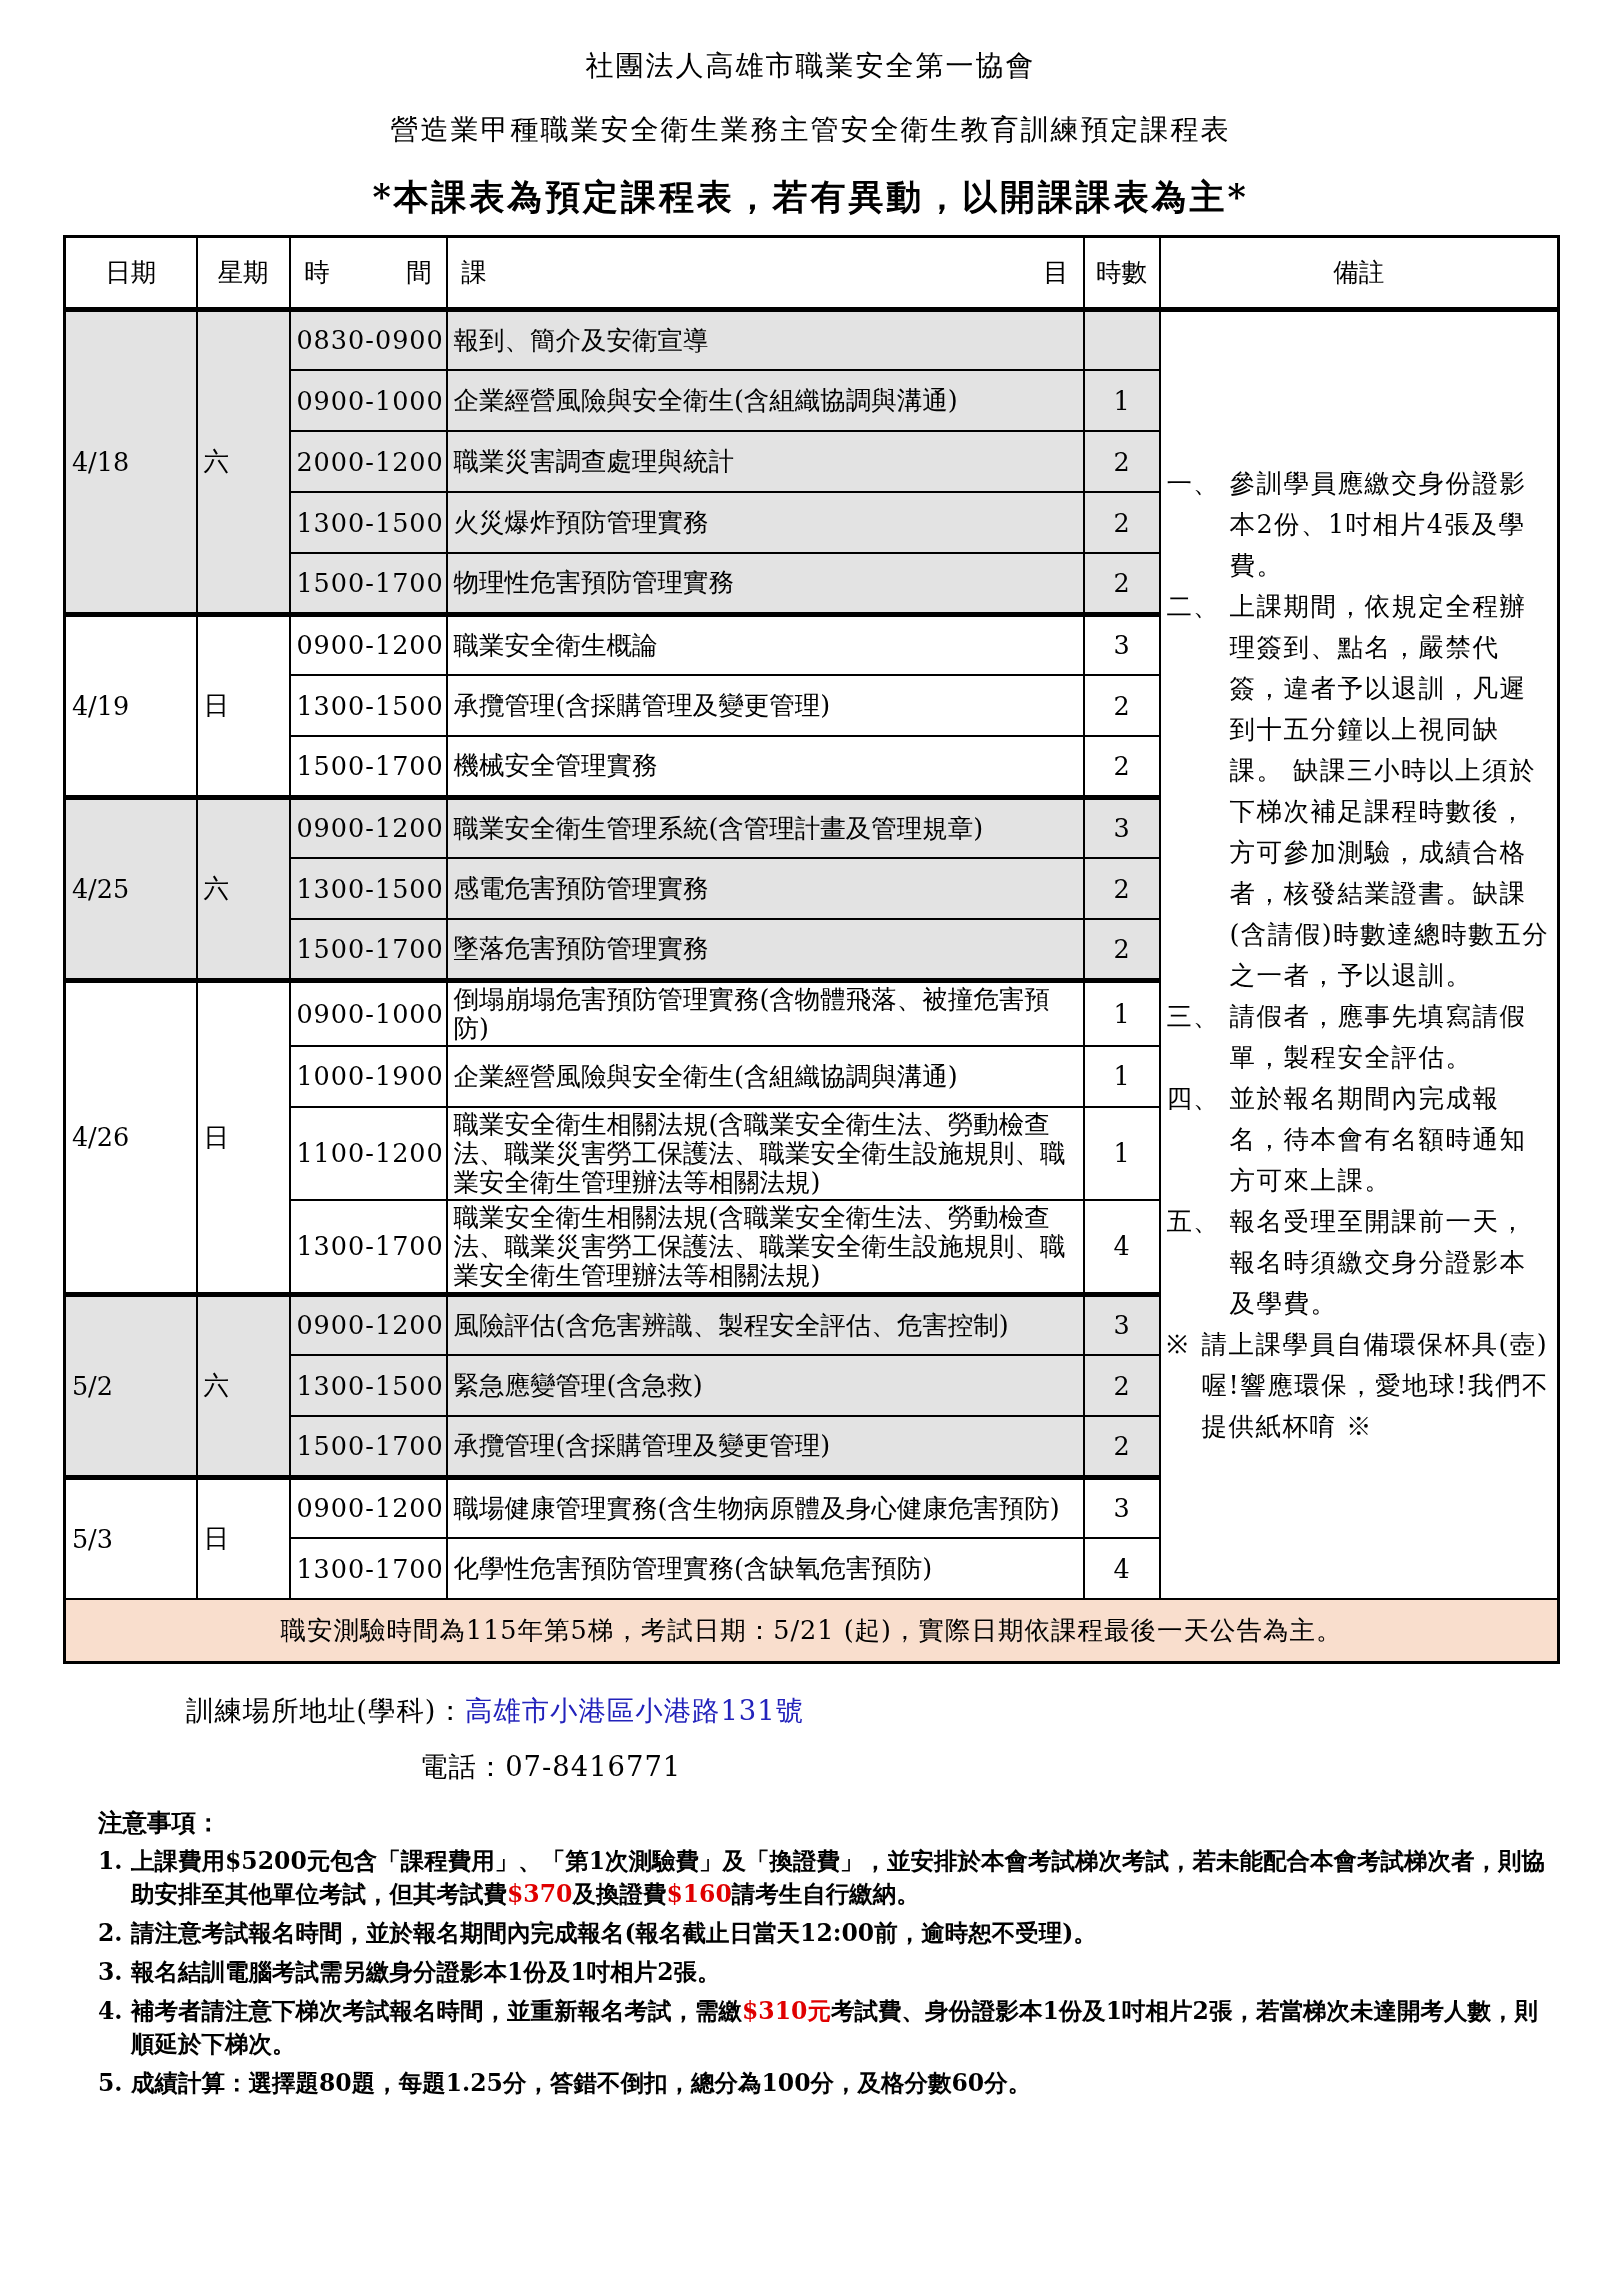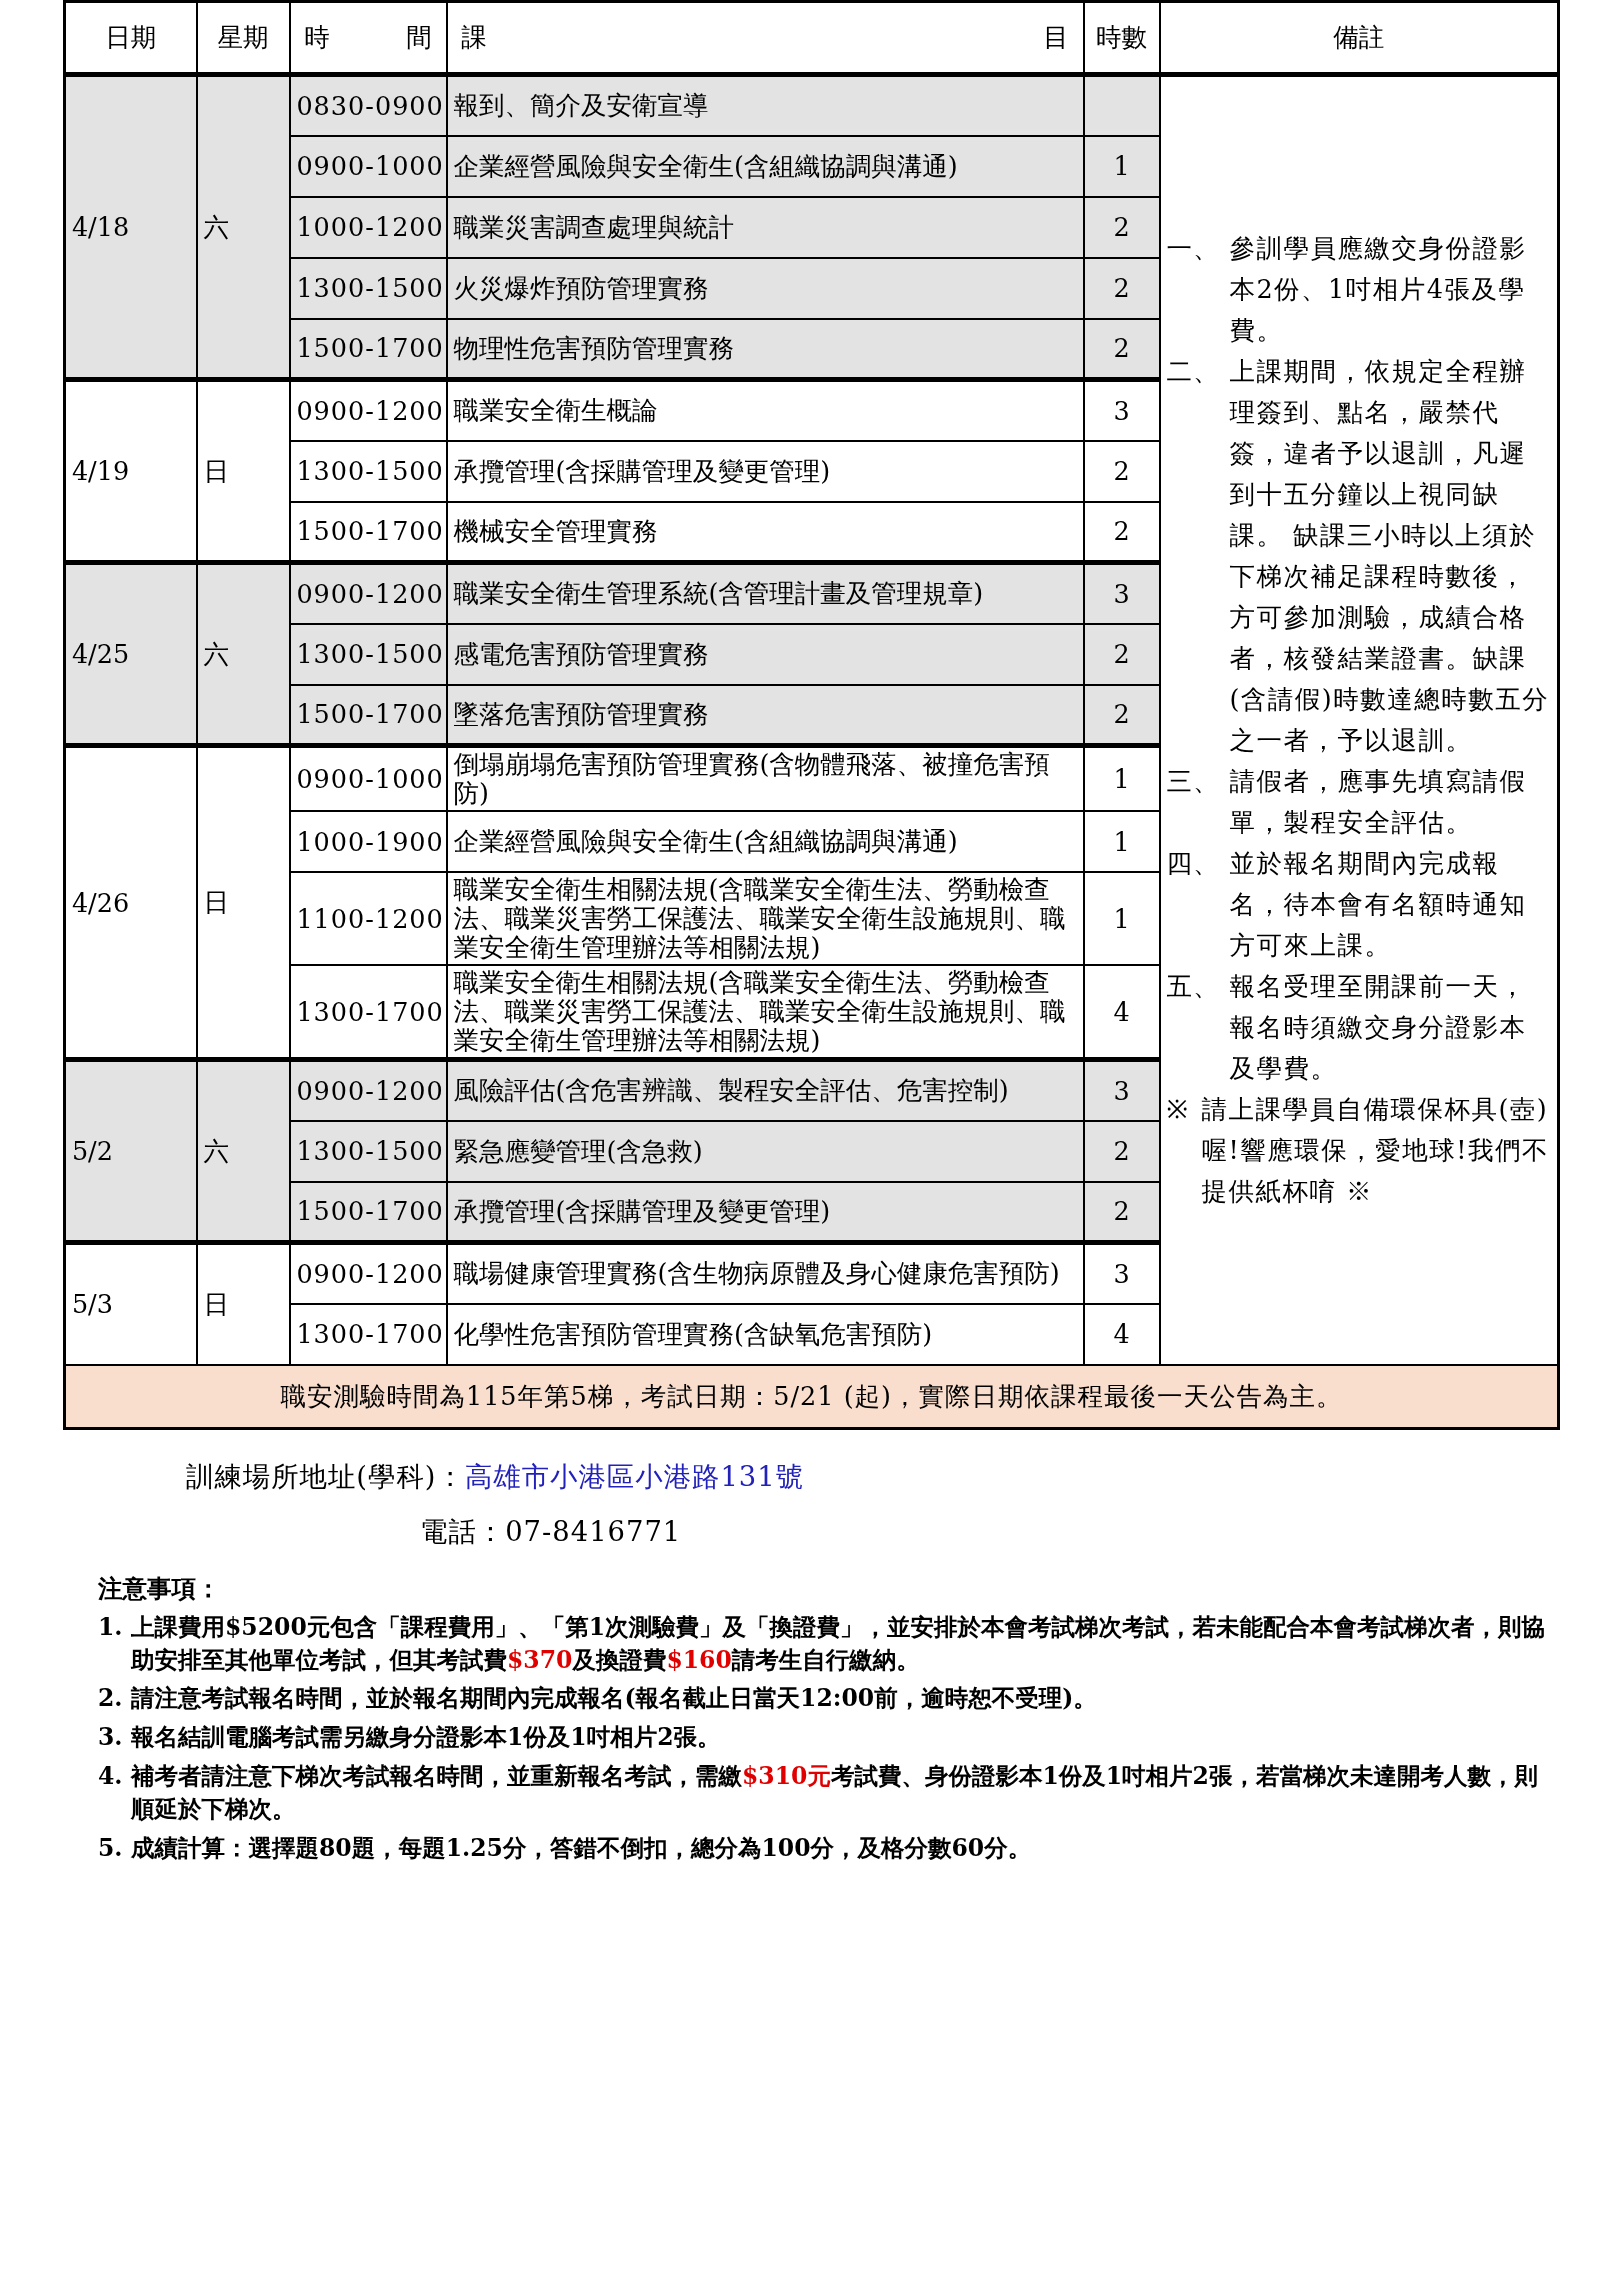--- a/index.html
+++ b/index.html
@@ -75,20 +75,25 @@
   .note-item{display:flex;margin-top:5.9px;}
   .note-num{flex:0 0 33px;font-size:23.5px;line-height:33px;}
   .note-body{flex:1;font-size:23.5px;line-height:33px;}
   .red{color:var(--red);margin-top:9px;}
 </style>
 </head>
 <body>
 
 <div class="page">
 
+  <div class="titles">
+    <div class="title-org">社團法人高雄市職業安全第一協會</div>
+    <div class="title-course">營造業甲種職業安全衛生業務主管安全衛生教育訓練預定課程表</div>
+    <div class="title-disclaimer">*本課表為預定課程表，若有異動，以開課課表為主*</div>
+  </div>
 
   <table class="schedule" id="schedule-table">
     <colgroup id="schedule-colgroup">
         <col style="width: 132px;">
         <col style="width: 93px;">
         <col style="width: 157px;">
         <col style="width: 637px;">
         <col style="width: 76px;">
         <col style="width: 399px;">
       </colgroup>
@@ -145,21 +150,21 @@
               <div class="remark-text">請上課學員自備環保杯具(壺) 喔!響應環保，愛地球!我們不提供紙杯唷 ※</div>
             </div>
           </td>
         </tr>
         <tr class="body-row shaded">
           <td class="time-cell">0900-1000</td>
           <td class="course-cell">企業經營風險與安全衛生(含組織協調與溝通)</td>
           <td class="hours-cell">1</td>
         </tr>
         <tr class="body-row shaded">
-          <td class="time-cell">1000-1200</td>
+          <td class="time-cell">2000-1200</td>
           <td class="course-cell">職業災害調查處理與統計</td>
           <td class="hours-cell">2</td>
         </tr>
         <tr class="body-row shaded">
           <td class="time-cell">1300-1500</td>
           <td class="course-cell">火災爆炸預防管理實務</td>
           <td class="hours-cell">2</td>
         </tr>
         <tr class="body-row shaded">
           <td class="time-cell">1500-1700</td>

